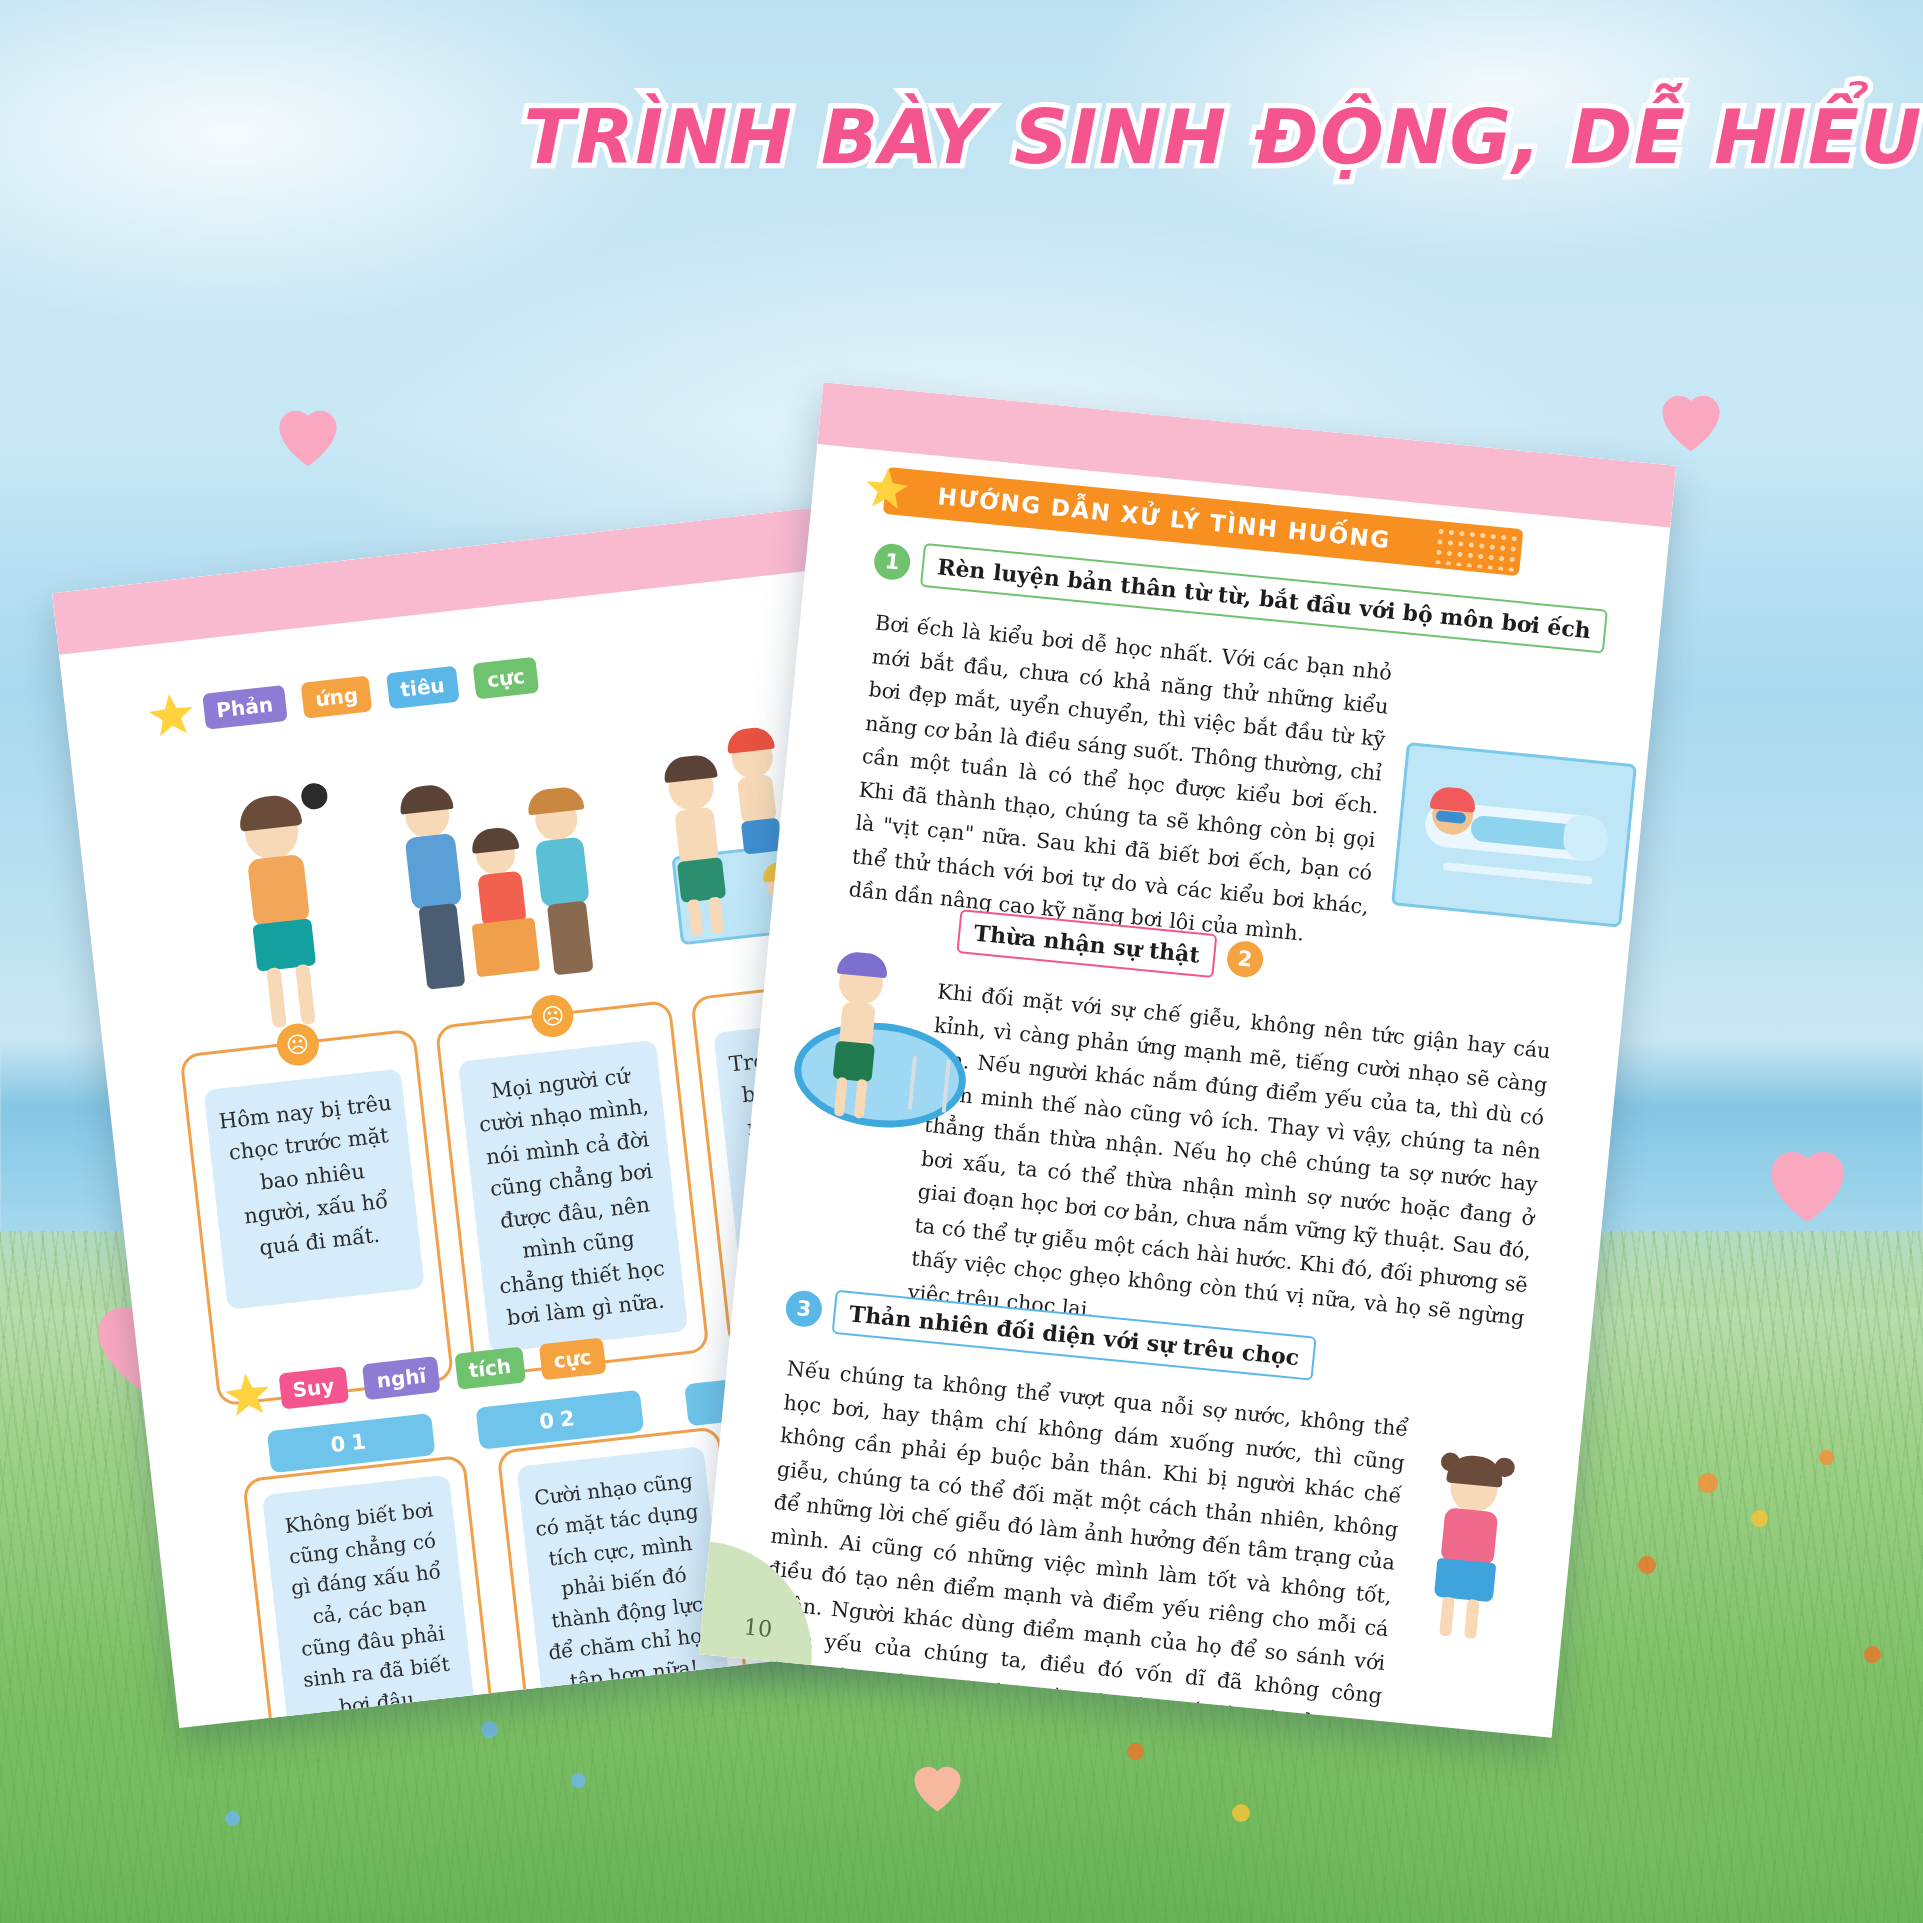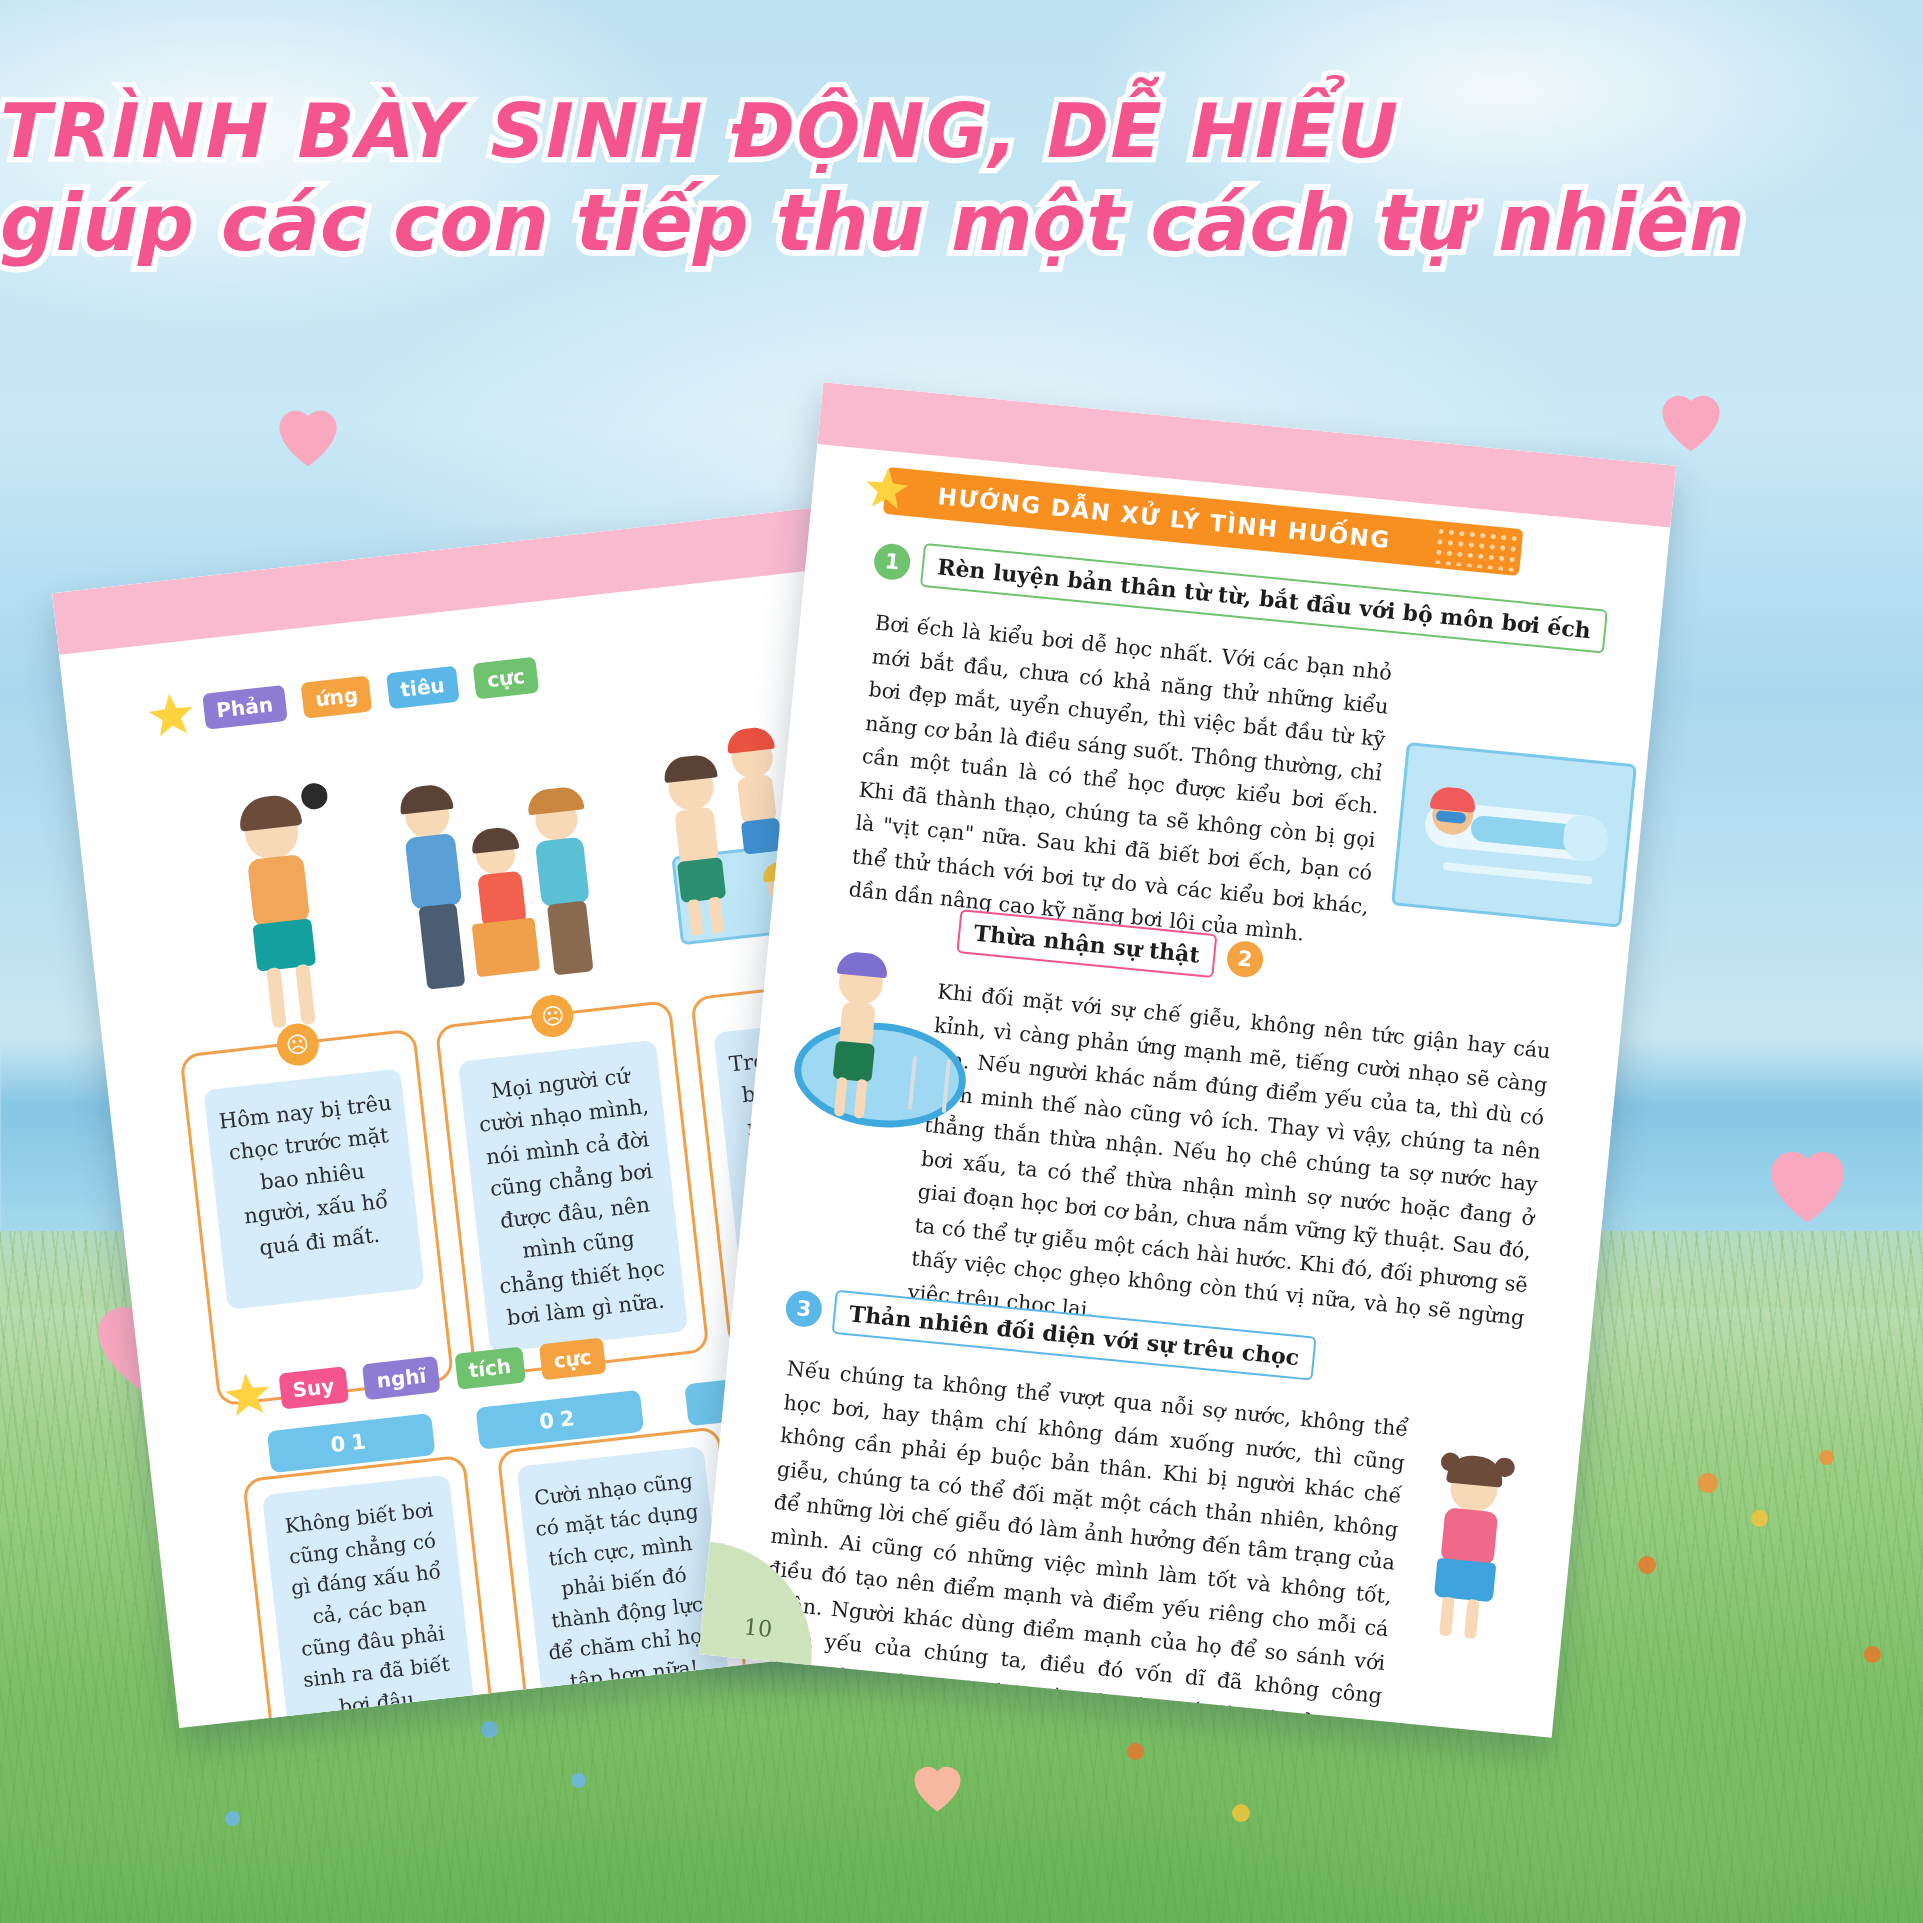--- a/index.html
+++ b/index.html
@@ -33,21 +33,21 @@
   }
   .bg-grass:after{
     content:"";position:absolute;inset:0;
     background:
       repeating-linear-gradient(82deg, rgba(90,160,70,.18) 0 2.3px, rgba(90,160,70,0) 2.3px 10.5px),
       repeating-linear-gradient(96deg, rgba(70,145,60,.14) 0 1.5px, rgba(70,145,60,0) 1.5px 14.3px);
   }
   .flower{position:absolute;border-radius:50%;opacity:.85}
 
   
-  .title-wrap{position:absolute;left:0;top:90px;width:100%;text-align:left;z-index:40;}
+  .title-wrap{position:absolute;left:0;top:96px;width:100%;text-align:right;z-index:40;}
   .title-1{
     font-family:"DejaVu Sans","Liberation Sans",sans-serif;
     font-weight:bold;font-style:italic;font-size:75px;letter-spacing:1.5px;
     color:#f4558e;
     -webkit-text-stroke:10.5px #ffffff;
     paint-order:stroke fill;
     text-transform:uppercase;
     margin:0;line-height:1.1;
   }
   .title-2{
@@ -208,21 +208,20 @@
   <div class="flower" style="left:481px;top:1721px;width:16.5px;height:16.5px;background:#6fb6e8"></div>
   <div class="flower" style="left:571px;top:1773px;width:15px;height:15px;background:#6fb6e8"></div>
   <div class="flower" style="left:1127px;top:1743px;width:16.5px;height:16.5px;background:#e8792f"></div>
   <div class="flower" style="left:1232px;top:1804px;width:18px;height:18px;background:#f2c33b"></div>
   <div class="flower" style="left:225px;top:1811px;width:15px;height:15px;background:#6fb6e8"></div>
   <div class="flower" style="left:1864px;top:1646px;width:16.5px;height:16.5px;background:#e8792f"></div>
 </div>
 
 <div class="title-wrap">
   <div class="title-1">TRÌNH BÀY SINH ĐỘNG, DỄ HIỂU</div>
-  <div class="title-2">giúp các con tiếp thu một cách tự nhiên</div>
 </div>
 
 <div class="page page-right">
   <div class="page-band"></div>
   <div class="page-inner">
 
     <div class="rp-banner">
       <span class="star"></span>
       <span>HƯỚNG DẪN XỬ LÝ TÌNH HUỐNG</span>
       <span class="dots"></span>

